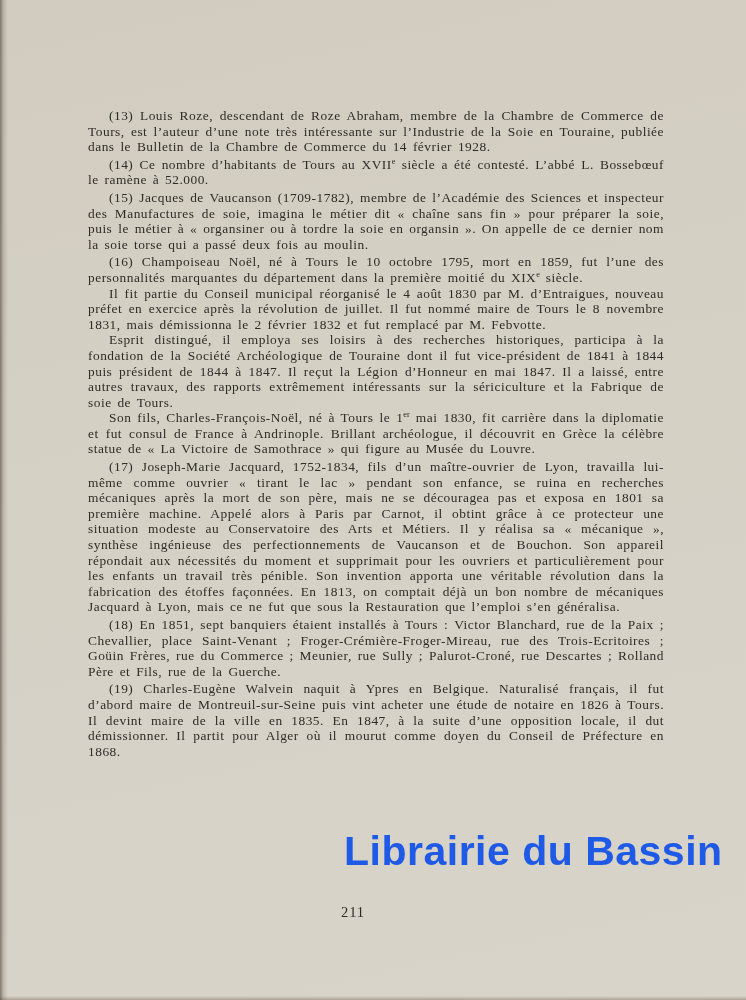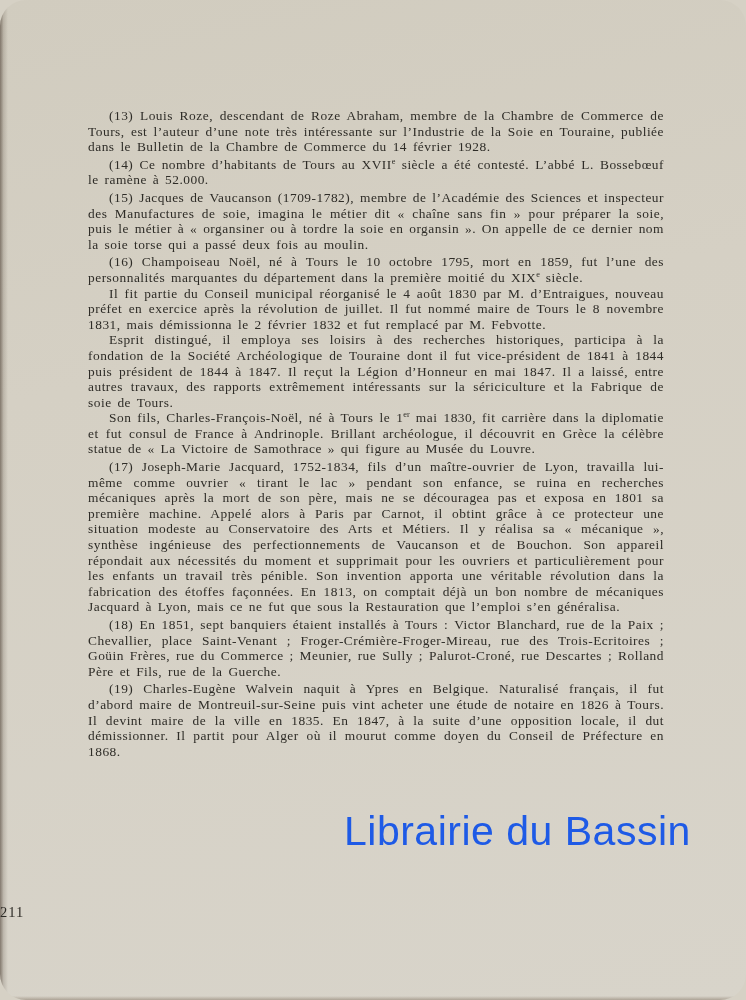--- a/index.html
+++ b/index.html
@@ -12,21 +12,20 @@
     font-family: "Liberation Serif", "DejaVu Serif", serif;
     background: var(--paper);
     overflow: hidden;
   }
   .scan {
     position: relative;
     width: 746px;
     height: 1000px;
     background: linear-gradient(168deg, #d1ccbf 0%, #d5d0c4 35%, #d8d4ca 100%);
     overflow: hidden;
-    border-radius: 26px;
   }
   .spine-shadow {
     position: absolute;
     left: 0; top: 0; bottom: 0;
     width: 8px;
     background: linear-gradient(to right, rgba(62,48,36,.55), rgba(62,48,36,.16) 45%, rgba(62,48,36,0));
   }
   .bottom-shadow {
     position: absolute;
     left: 0; right: 0; bottom: 0;
@@ -50,33 +49,33 @@
   .footnote p { text-indent: 21px; }
   .text-block sup {
     font-size: 0.62em;
     line-height: 0;
     vertical-align: super;
     letter-spacing: 0;
   }
   .watermark {
     position: absolute;
     left: 344px;
-    top: 808px;
+    top: 828px;
     font-family: "Liberation Sans", "DejaVu Sans", sans-serif;
     font-size: 41px;
-    font-weight: 400;
+    font-weight: 700;
     white-space: nowrap;
     letter-spacing: 0.5px;
   }
   .page-number-row {
     position: absolute;
     left: 0;
     top: 903px;
     width: 706px;
-    text-align: left;
+    text-align: center;
   }
   .page-number {
     color: var(--ink);
     font-size: 14.5px;
     letter-spacing: 1px;
   }
 </style>
 </head>
 <body>
 

